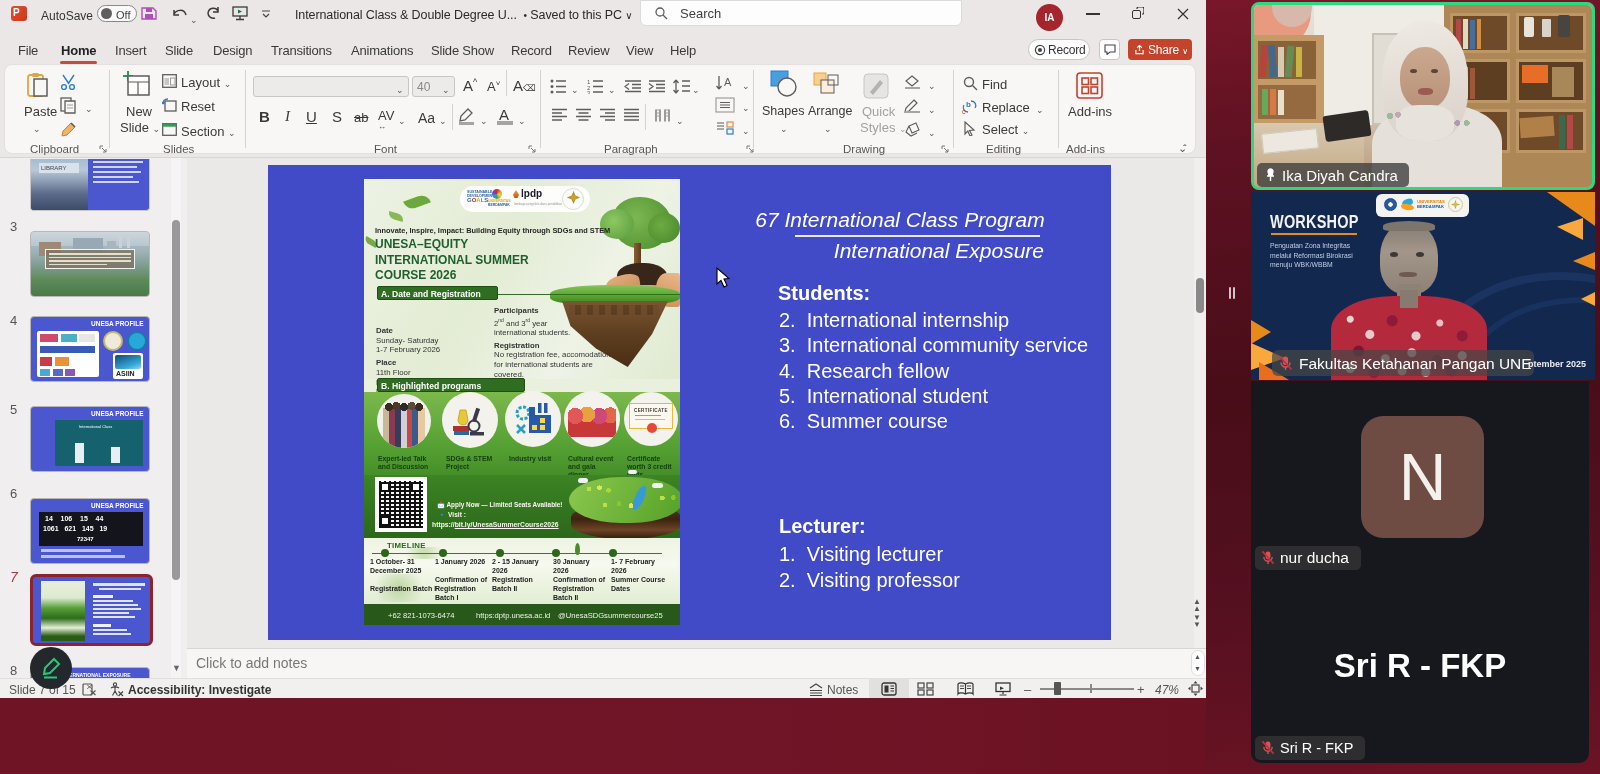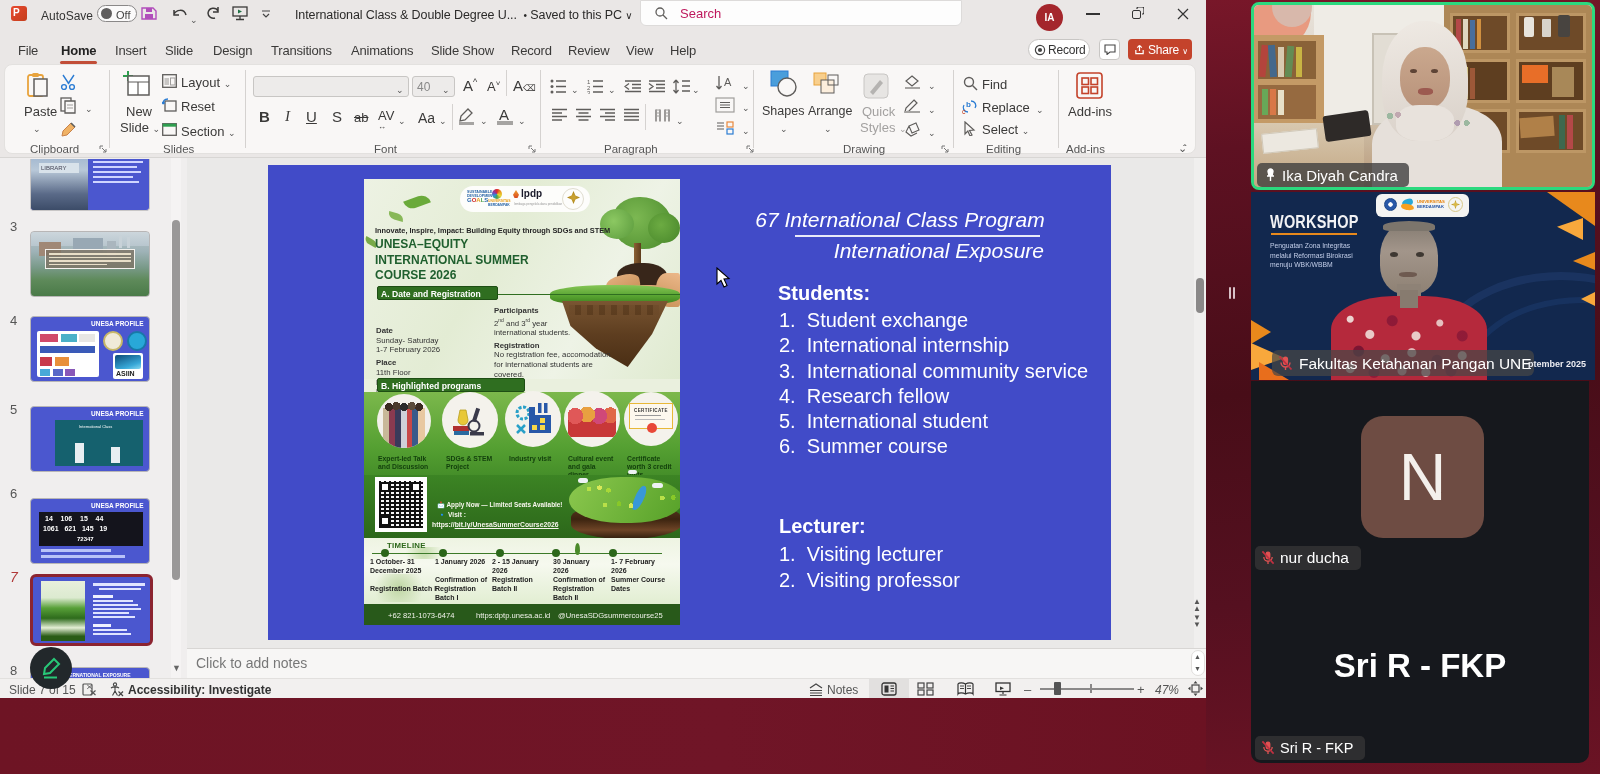--- a/index.html
+++ b/index.html
@@ -46,21 +46,21 @@
   <svg class="abs" style="left:261px;top:10px;" width="10" height="9" viewBox="0 0 10 9">
         <path d="M1 1 h8 M2 4 l3 3 3 -3" fill="none" stroke="#444" stroke-width="1.2"></path>
       </svg>
   <div class="abs" style="left:295px;top:8px;font-size:12.5px;color:#2b2a29;letter-spacing:-0.1px;">International Class &amp; Double Degree U...&nbsp; <span style="font-size:10px;">•</span> Saved to this PC <span style="font-size:10px;">∨</span></div>
 
   <div class="abs" style="left:640px;top:0px;width:322px;height:26px;background:#fdfdfd;border:1px solid #dddbda;border-radius:0 0 6px 6px;"></div>
   <svg class="abs" style="left:654px;top:6px;" width="14" height="14" viewBox="0 0 14 14">
         <circle cx="6" cy="6" r="4" fill="none" stroke="#605e5c" stroke-width="1.3"></circle>
         <path d="M9 9 L13 13" stroke="#605e5c" stroke-width="1.3"></path>
       </svg>
-  <div class="abs" style="left:680px;top:6px;font-size:13px;color:#be185d;">Search</div>
+  <div class="abs" style="left:680px;top:6px;font-size:13px;color:#404040;">Search</div>
 
   <div class="abs" style="left:1036px;top:4px;width:27px;height:27px;border-radius:50%;background:#a4262c;color:#fff;font-size:10px;font-weight:bold;text-align:center;line-height:27px;">IA</div>
 
   <div class="abs" style="left:1086px;top:13px;width:14px;height:1.5px;background:#333;"></div>
   <div class="abs" style="left:1132px;top:10px;width:9px;height:9px;border:1.2px solid #333;border-radius:2px;background:#eae7e6;"></div>
   <svg class="abs" style="left:1135px;top:7px;" width="9" height="9" viewBox="0 0 9 9">
         <path d="M2 2 V1.5 A1.5 1.5 0 0 1 3.5 0 H7 A2 2 0 0 1 9 2 V5.5 A1.5 1.5 0 0 1 7.5 7 H7" fill="none" stroke="#333" stroke-width="1.2"></path>
       </svg>
   <svg class="abs" style="left:1177px;top:8px;" width="12" height="12" viewBox="0 0 12 12">
         <path d="M1 1 L11 11 M11 1 L1 11" stroke="#333" stroke-width="1.2"></path>
@@ -432,21 +432,20 @@
 
 <div class="abs" style="left:187px;top:158px;width:1007px;height:490px;background:#eae9e8;"></div>
 
 <div class="abs" id="slide" style="left:268px;top:165px;width:843px;height:475px;background:#414bc8;overflow:hidden;">
 
   <div class="abs" style="left:472px;top:43px;width:320px;text-align:center;color:#fff;font-size:21px;font-style:italic;white-space:nowrap;">67 International Class Program</div>
   <div class="abs" style="left:527px;top:70px;width:245px;height:1.5px;background:#e8eaf8;"></div>
   <div class="abs" style="left:460px;top:74px;width:316px;text-align:right;color:#fff;font-size:21px;font-style:italic;">International Exposure</div>
   <div class="abs" style="left:510px;top:117px;color:#fff;font-size:20px;font-weight:bold;">Students:</div>
   <div class="abs" style="left:511px;top:143px;color:#fff;font-size:20px;line-height:25.3px;">
-    <div>1.&nbsp; Student exchange</div>
     <div>2.&nbsp; International internship</div>
     <div>3.&nbsp; International community service</div>
     <div>4.&nbsp; Research fellow</div>
     <div>5.&nbsp; International student</div>
     <div>6.&nbsp; Summer course</div>
   </div>
   <div class="abs" style="left:511px;top:350px;color:#fff;font-size:20px;font-weight:bold;">Lecturer:</div>
   <div class="abs" style="left:511px;top:376px;color:#fff;font-size:20px;line-height:26px;">
     <div>1.&nbsp; Visiting lecturer</div>
     <div>2.&nbsp; Visiting professor</div>

